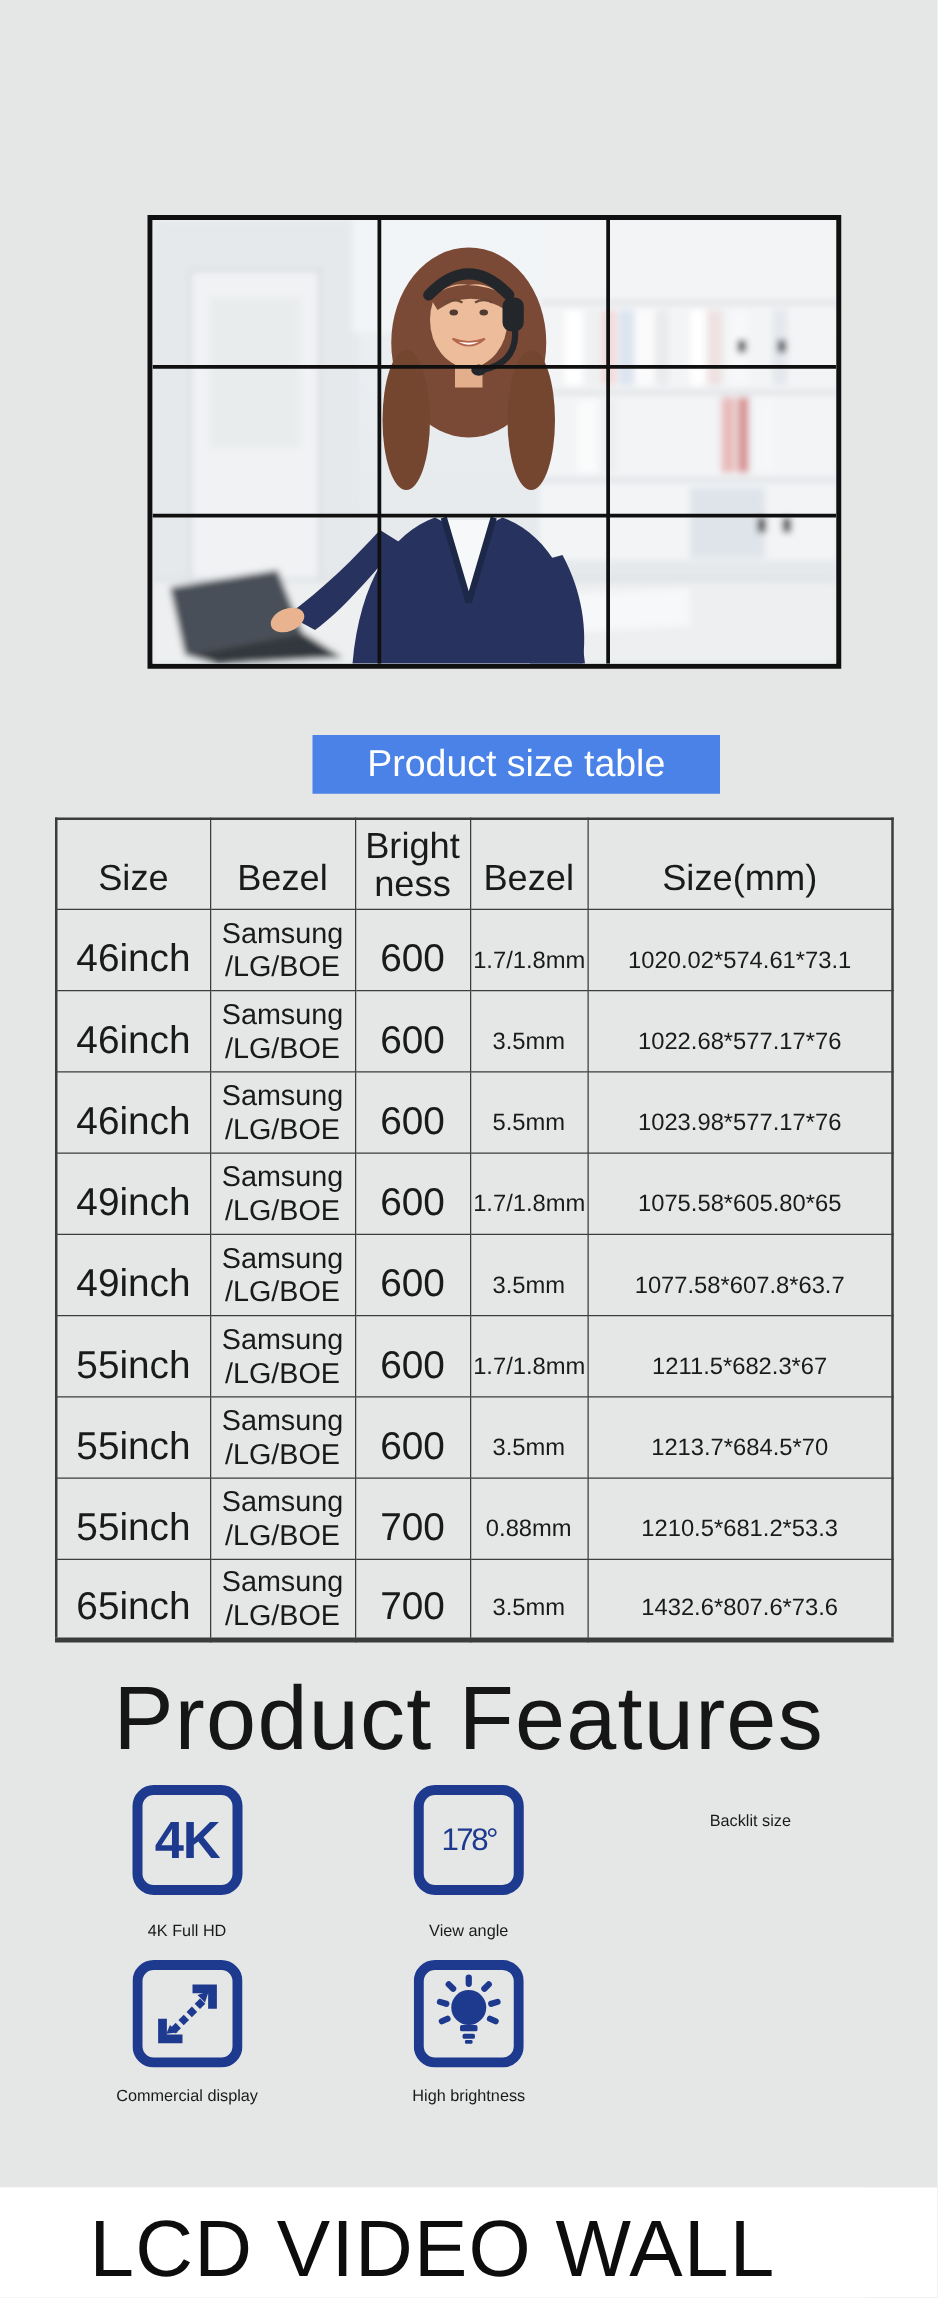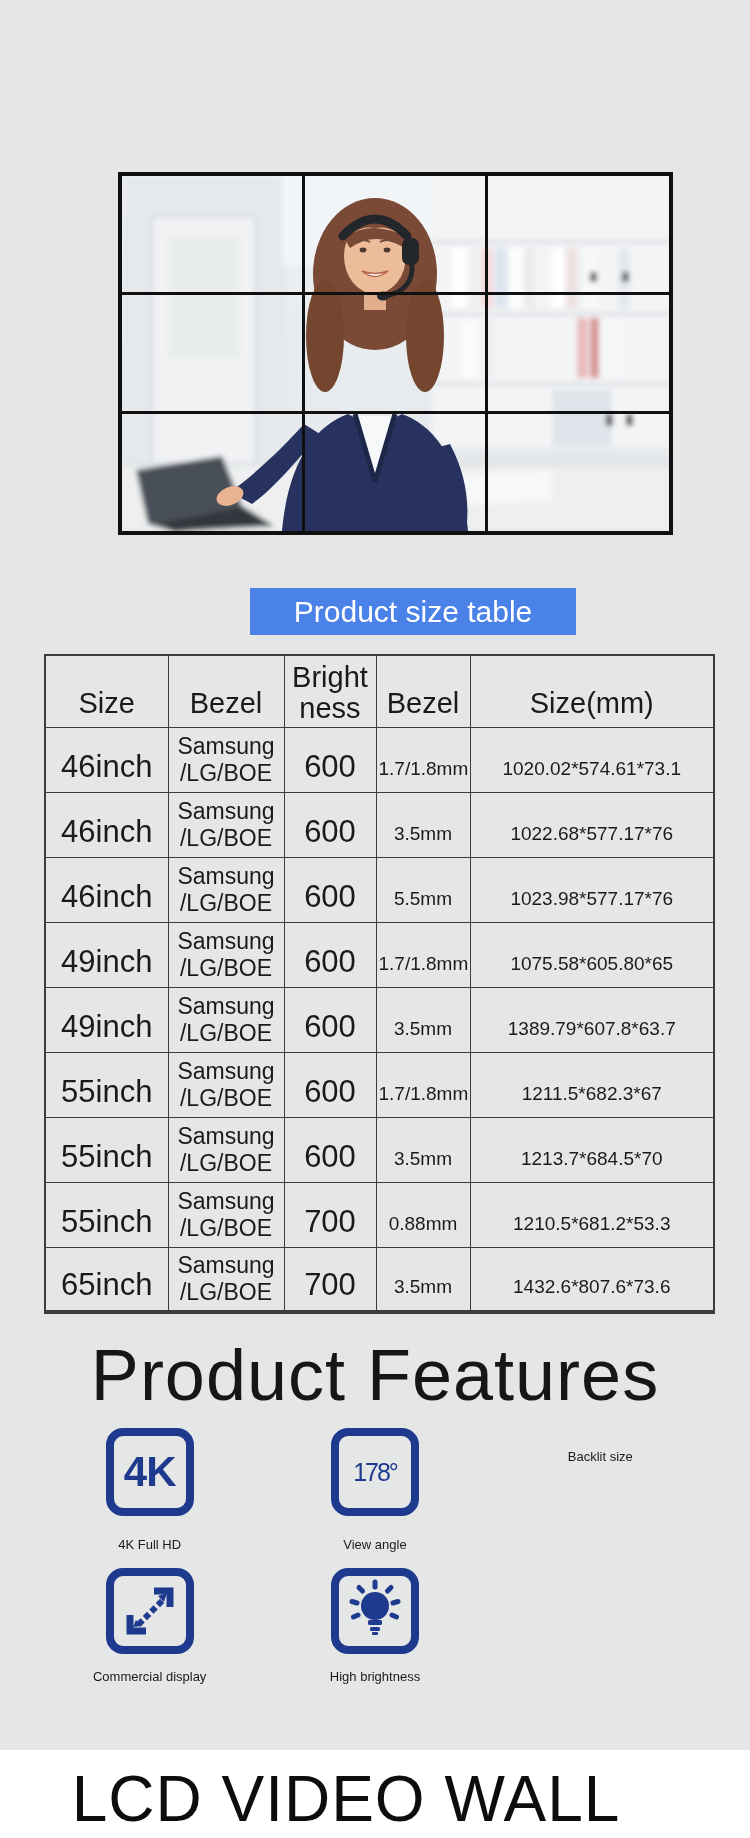--- a/index.html
+++ b/index.html
@@ -199,21 +199,21 @@
       <td class="c-brand">Samsung /LG/BOE</td>
       <td class="c-bright">600</td>
       <td class="c-bezel">1.7/1.8mm</td>
       <td class="c-mm">1075.58*605.80*65</td>
     </tr>
     <tr>
       <td class="c-size">49inch</td>
       <td class="c-brand">Samsung /LG/BOE</td>
       <td class="c-bright">600</td>
       <td class="c-bezel">3.5mm</td>
-      <td class="c-mm">1389.79*607.8*63.7</td>
+      <td class="c-mm">1077.58*607.8*63.7</td>
     </tr>
     <tr>
       <td class="c-size">55inch</td>
       <td class="c-brand">Samsung /LG/BOE</td>
       <td class="c-bright">600</td>
       <td class="c-bezel">1.7/1.8mm</td>
       <td class="c-mm">1211.5*682.3*67</td>
     </tr>
     <tr>
       <td class="c-size">55inch</td>

